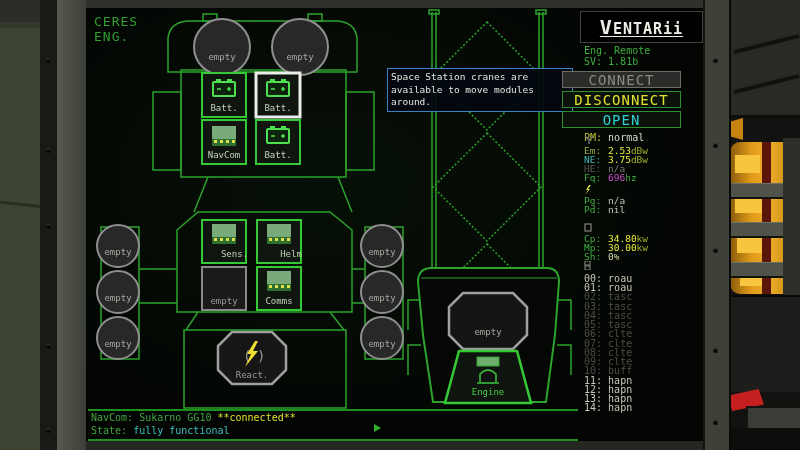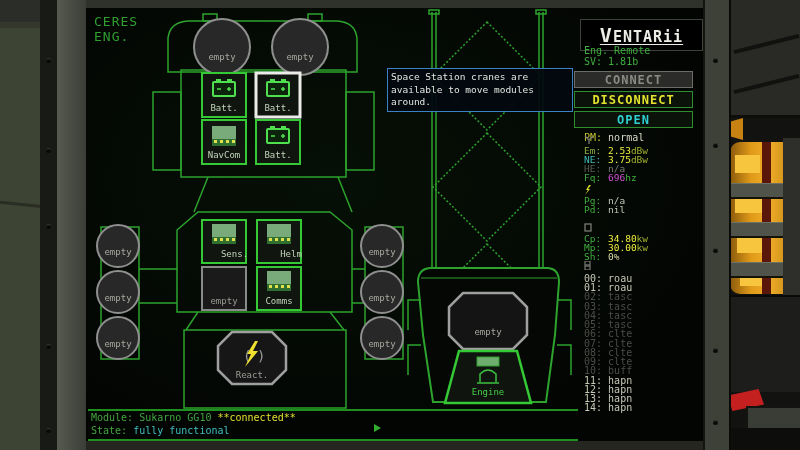--- a/index.html
+++ b/index.html
@@ -38,25 +38,25 @@
     left:88px;top:409px;width:487px;height:28px;background:#030503;
     border-top:2px solid #1f8f1f;border-bottom:2px solid #1f8f1f;
     font-size:10px;line-height:13px;padding-left:3px;color:#3fa53f;
   }
   .statusbar .lab{color:#44a53f;}
   .statusbar .yellow{color:#e0e02f;}
   .statusbar .cyan{color:#3fbfbf;}
   .cursor-flag{left:374px;top:424px;width:7px;height:8px;background:#2fae2f;clip-path:polygon(0 0,100% 50%,0 100%);}
   
   .logo-box{left:580px;top:11px;width:121px;height:30px;border:1px solid #3f423a;background:#000;
-    display:flex;align-items:center;justify-content:center;margin-top:8px;}
+    display:flex;align-items:center;justify-content:center;}
   .logo{color:#eceee6;font-size:15px;font-weight:bold;letter-spacing:1px;text-decoration:underline;text-underline-offset:2px;}
   .logo::first-letter{font-size:20px;}
   .psub{left:584px;color:#3fae3f;font-size:10px;}
-  .pbtn{left:574px;width:117px;height:15px;font-size:12px;font-weight:bold;letter-spacing:1px;
+  .pbtn{left:562px;width:117px;height:15px;font-size:14px;font-weight:normal;letter-spacing:1px;
     display:flex;align-items:center;justify-content:center;box-sizing:content-box;}
   .pbtn.disabled{background:#2b2b29;border:1px solid #6d6d68;color:#8a8a84;}
   .pbtn.active-y{background:#0a120a;border:1px solid #2f8f2f;color:#e2e22f;}
   .pbtn.active-c{background:#0a120a;border:1px solid #2f8f2f;color:#2fd0d0;}
   .pm-row{left:584px;top:132px;font-size:10px;}
   .pm-row .lab{color:#c3c32f;}
   .pm-row .val{color:#d9d9c8;}
   .srow{left:584px;font-size:9.5px;line-height:9px;white-space:pre;}
   .srow .lab{display:inline-block;width:24px;}
   .c-olive{color:#8fae3f;} .c-cyan{color:#3fb9b9;} .c-gray{color:#5c5c58;} .c-green{color:#3fae3f;}
@@ -221,21 +221,21 @@
 <div class="abs modlabel gray" style="left:462px;top:327px;width:52px">empty</div>
 <div class="abs modlabel green" style="left:462px;top:387px;width:52px">Engine</div>
 
 <div class="abs tooltip">
   <div>Space Station cranes are</div>
   <div>available to move modules</div>
   <div>around.</div>
 </div>
 
 <div class="abs statusbar">
-  <div><span class="lab">Module:</span> <span>Sukarno GG10</span> <span class="yellow">**connected**</span></div>
+  <div><span class="lab">NavCom:</span> <span>Sukarno GG10</span> <span class="yellow">**connected**</span></div>
   <div><span class="lab">State:</span> <span class="cyan">fully functional</span></div>
 </div>
 <div class="abs cursor-flag"></div>
 
 <div class="abs logo-box">
   <span class="logo">VENTARii</span>
 </div>
 <div class="abs psub" style="top:45px">Eng. Remote</div>
 <div class="abs psub" style="top:56px">SV: 1.81b</div>
 

